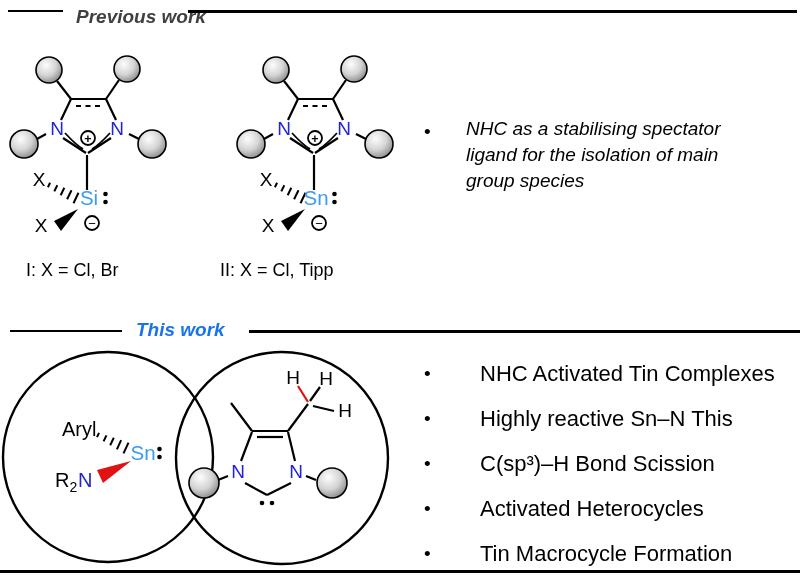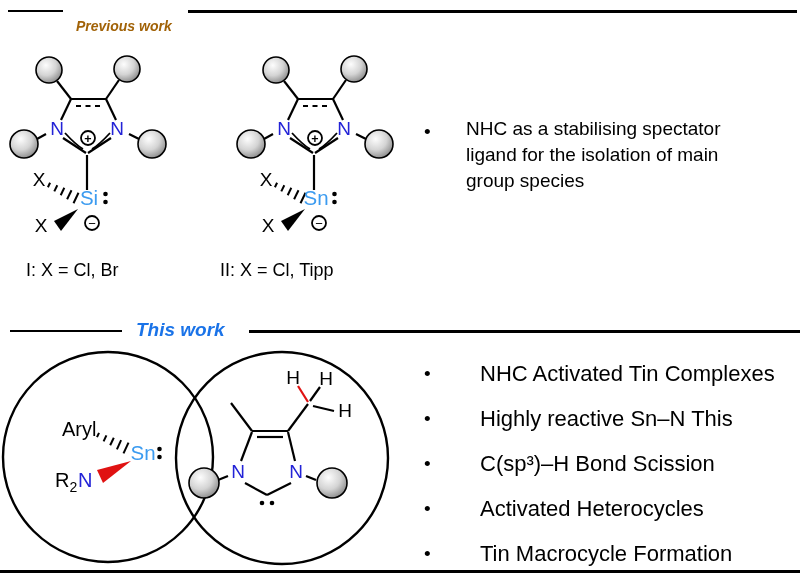--- a/index.html
+++ b/index.html
@@ -1,24 +1,24 @@
 <!DOCTYPE html>
 <html><head>
 <meta charset="utf-8">
 <style>
   html,body{margin:0;padding:0;}
   body{width:800px;height:582px;background:#ffffff;position:relative;overflow:hidden;
        font-family:"Liberation Sans",sans-serif;color:#000;}
   .abs{position:absolute;}
   .hline{position:absolute;background:#000;}
   .sec-head{position:absolute;font-weight:bold;font-style:italic;white-space:nowrap;}
-  .head-prev{left:76px;top:18px;font-size:14px;color:#a16207;}
+  .head-prev{left:76px;top:6px;font-size:19px;color:#404040;}
   .head-this{left:136px;top:319px;font-size:19px;color:#1a73e8;text-align:right;}
   .bullet-dot{position:absolute;font-size:19px;line-height:26px;color:#000;}
-  .bullet-text{position:absolute;font-size:19px;line-height:26px;color:#000;}
+  .bullet-text{position:absolute;font-size:19px;line-height:26px;color:#000;font-style:italic;}
   .brows{position:absolute;left:424px;top:361px;}
   .brow{display:flex;margin-bottom:19px;height:26px;}
   .brow .dot{width:8px;font-size:19px;line-height:26px;}
   .brow .txt{margin-left:48px;font-size:22px;line-height:26px;white-space:nowrap;}
   svg text{font-family:"Liberation Sans",sans-serif;}
 </style>
 </head>
 <body>
 
 <div class="hline" style="left:8px;top:10px;width:55px;height:2.4px;"></div>

